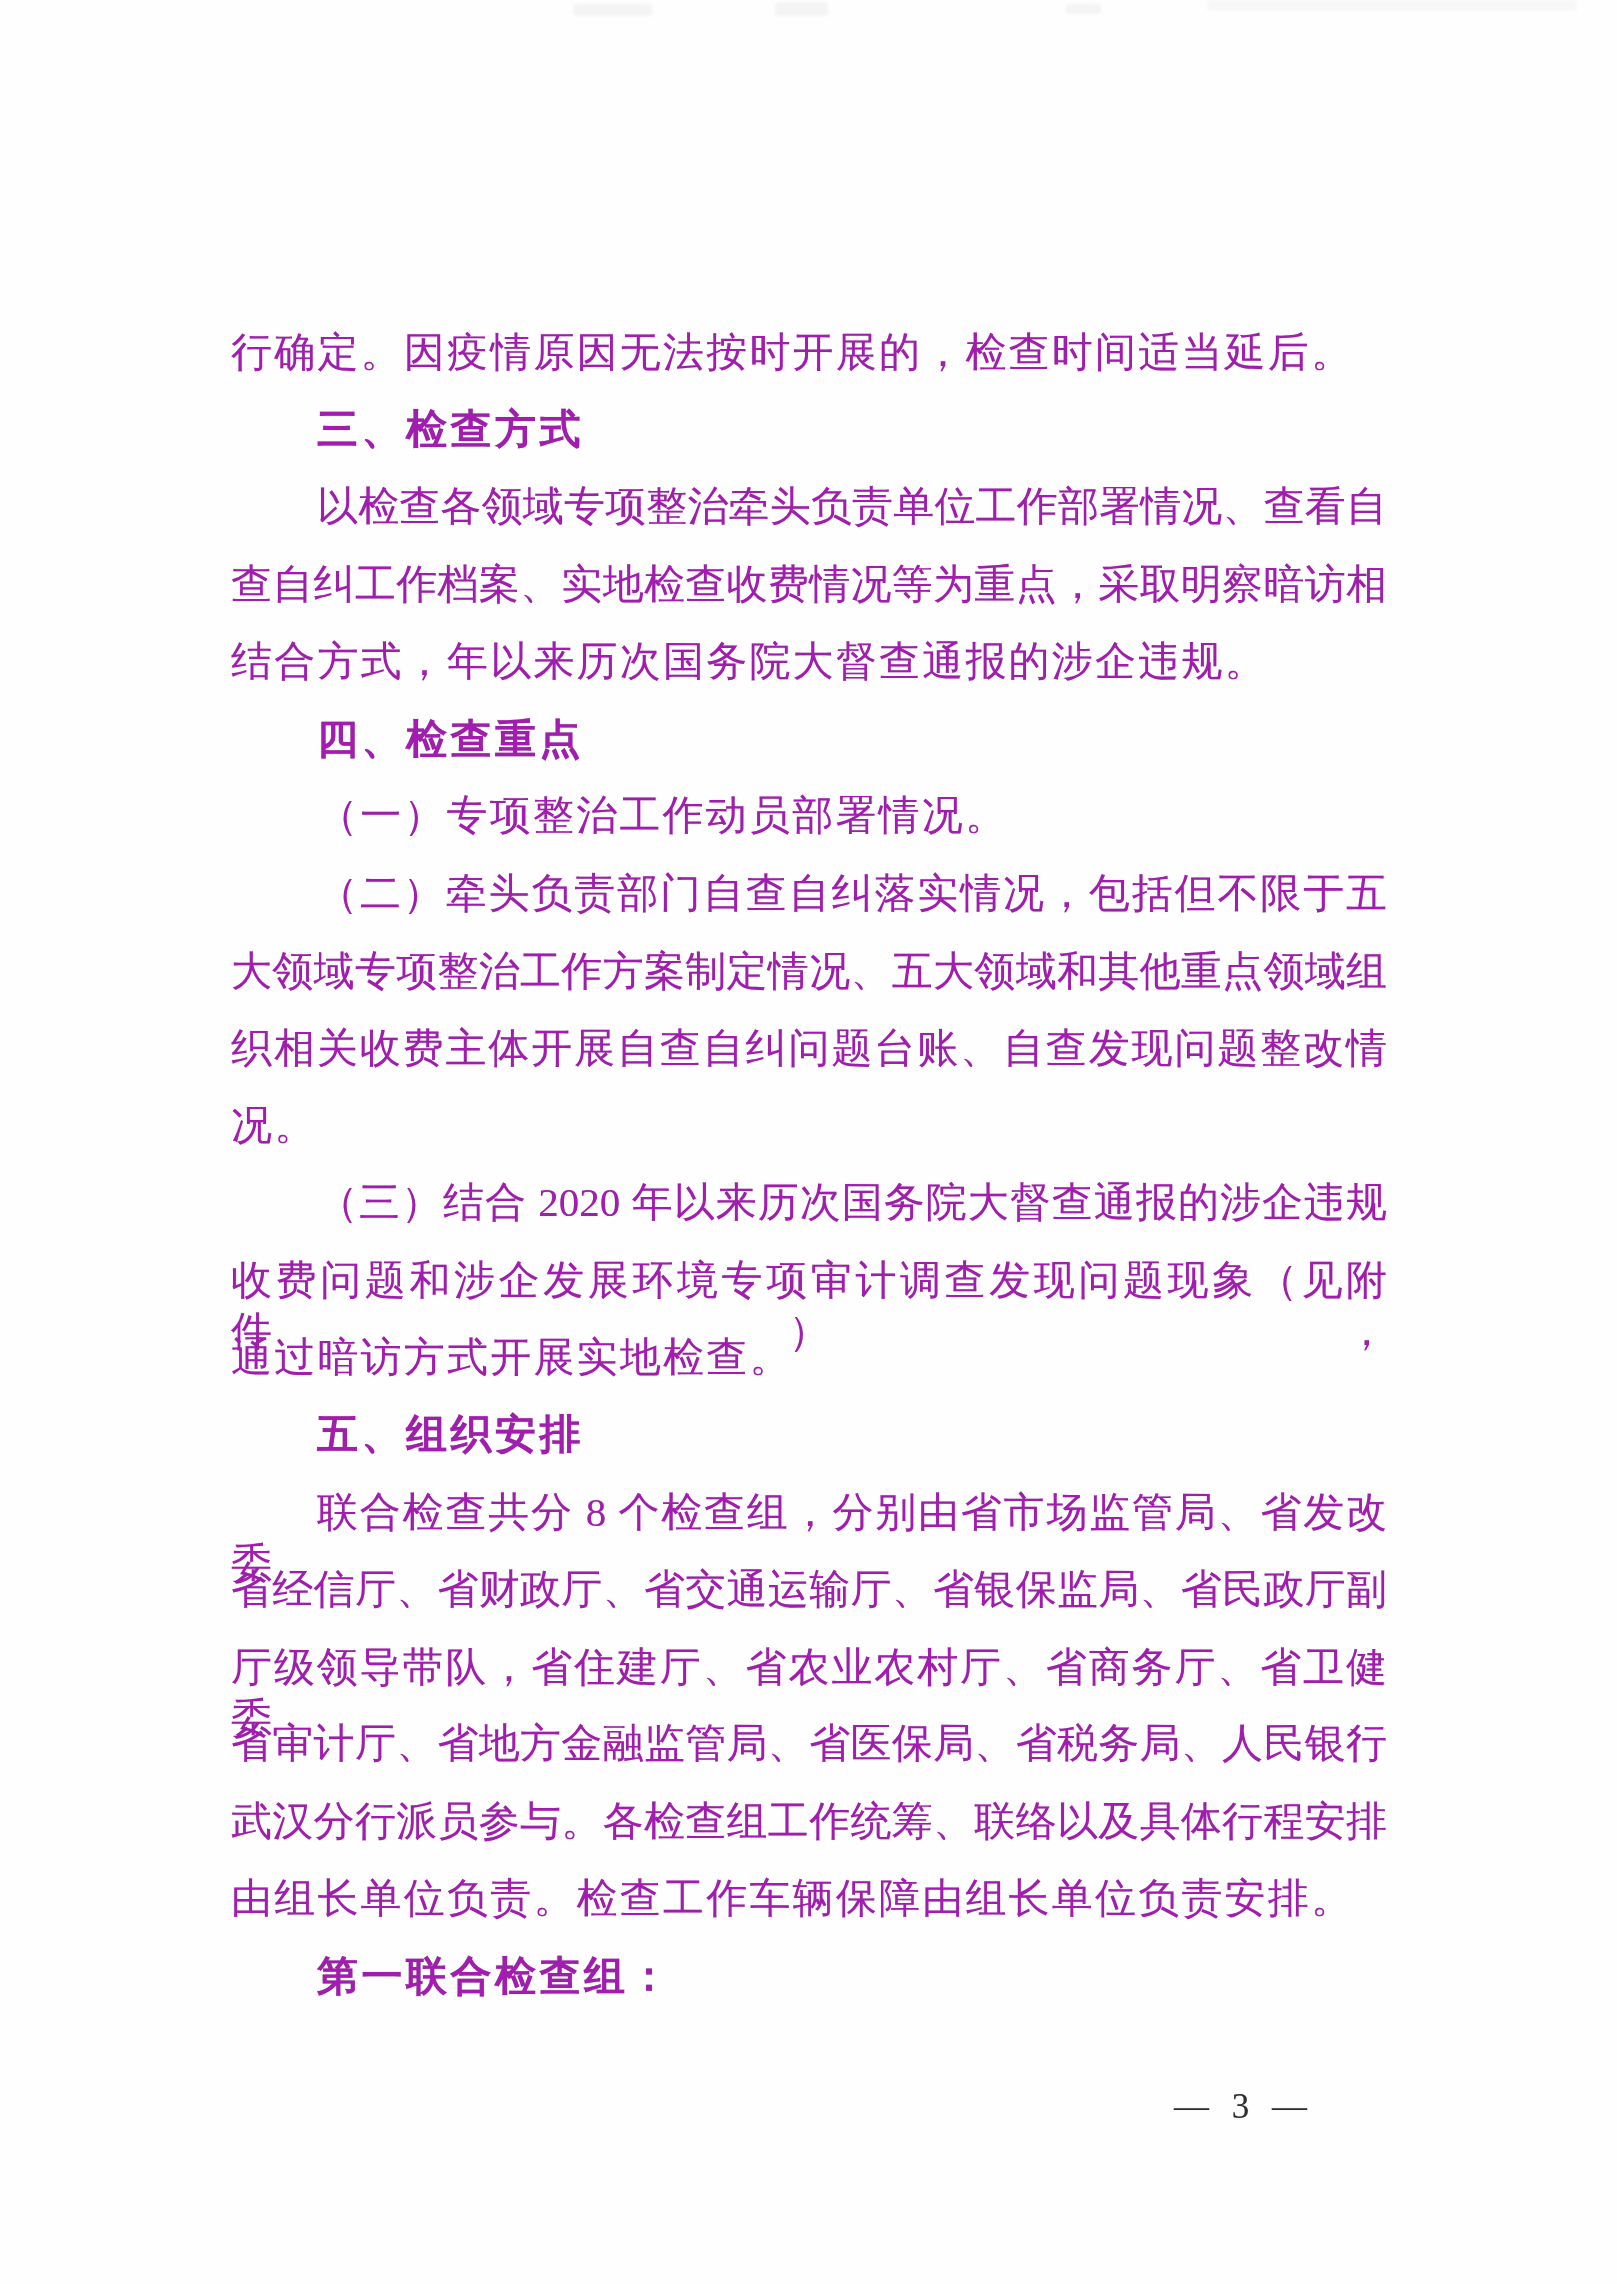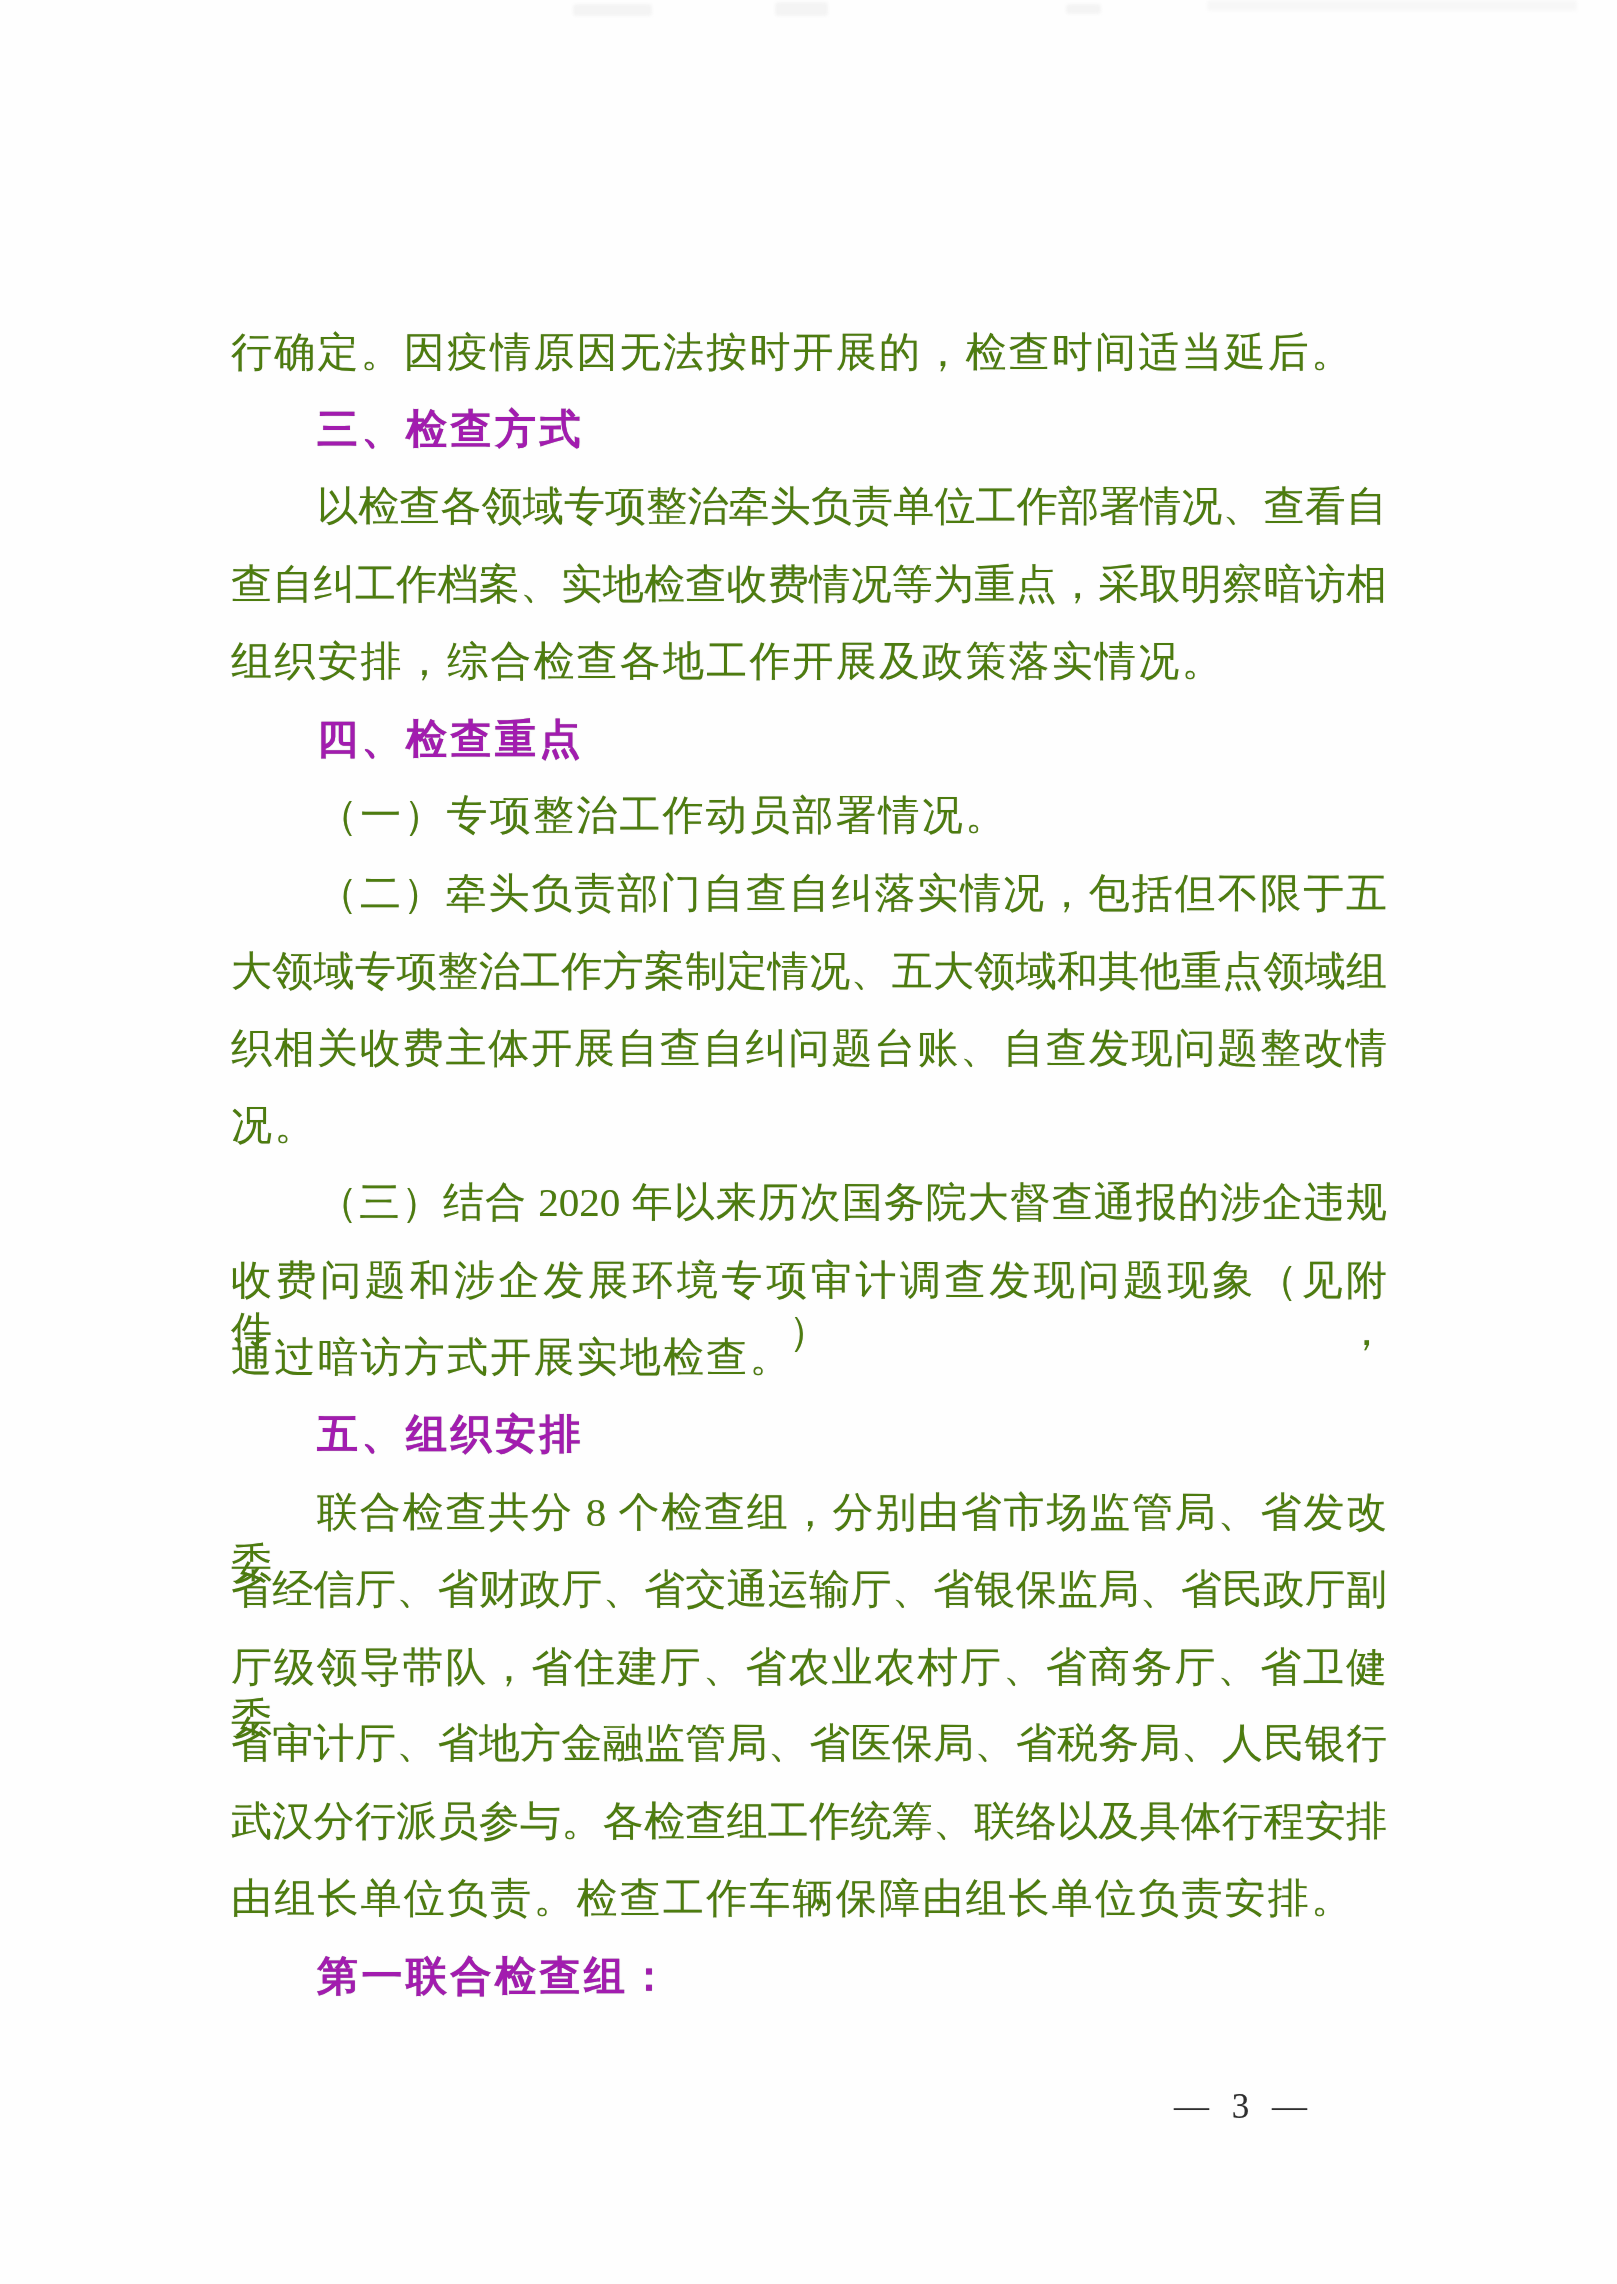--- a/index.html
+++ b/index.html
@@ -29,21 +29,21 @@
     .a4 { left: 1207px; top: 0px; width: 370px; height: 10.6px; opacity: 0.35; }
 
     .line {
       position: absolute;
       left: 231px;
       width: 1156px;
       height: 55px;
       font-size: 41px;
       line-height: 51px;
       letter-spacing: 2.2px;
-      color: #4d7c0f;
+      color: #a21caf;
       white-space: nowrap;
       text-shadow: 0 0 0.9px rgba(45,45,45,0.30);
     }
     .just {
       white-space: normal;
       text-align: justify;
       text-align-last: justify;
       text-justify: inter-character;
       letter-spacing: 0;
     }
@@ -74,21 +74,21 @@
 
   <div class="artifact a1"></div>
   <div class="artifact a2"></div>
   <div class="artifact a3"></div>
   <div class="artifact a4"></div>
 
   <div class="line" style="top:327px">行确定。因疫情原因无法按时开展的，检查时间适当延后。</div>
   <div class="line heading indent" style="top:404px">三、检查方式</div>
   <div class="line just indent" style="top:481px">以检查各领域专项整治牵头负责单位工作部署情况、查看自</div>
   <div class="line just" style="top:559px">查自纠工作档案、实地检查收费情况等为重点，采取明察暗访相</div>
-  <div class="line" style="top:636px">组织安排，综合检查各地工作开展及政策落实情况。</div>
+  <div class="line" style="top:636px">结合方式，年以来历次国务院大督查通报的涉企违规。</div>
   <div class="line heading indent" style="top:714px">四、检查重点</div>
   <div class="line indent" style="top:790px">（一）专项整治工作动员部署情况。</div>
   <div class="line just indent" style="top:868px">（二）牵头负责部门自查自纠落实情况，包括但不限于五</div>
   <div class="line just" style="top:946px">大领域专项整治工作方案制定情况、五大领域和其他重点领域组</div>
   <div class="line just" style="top:1023px">织相关收费主体开展自查自纠问题台账、自查发现问题整改情</div>
   <div class="line" style="top:1100px">况。</div>
   <div class="line just indent" style="top:1177px">（三）结合 2020 年以来历次国务院大督查通报的涉企违规</div>
   <div class="line just" style="top:1255px">收费问题和涉企发展环境专项审计调查发现问题现象（见附件），</div>
   <div class="line" style="top:1332px">通过暗访方式开展实地检查。</div>
   <div class="line heading indent" style="top:1409px">五、组织安排</div>

